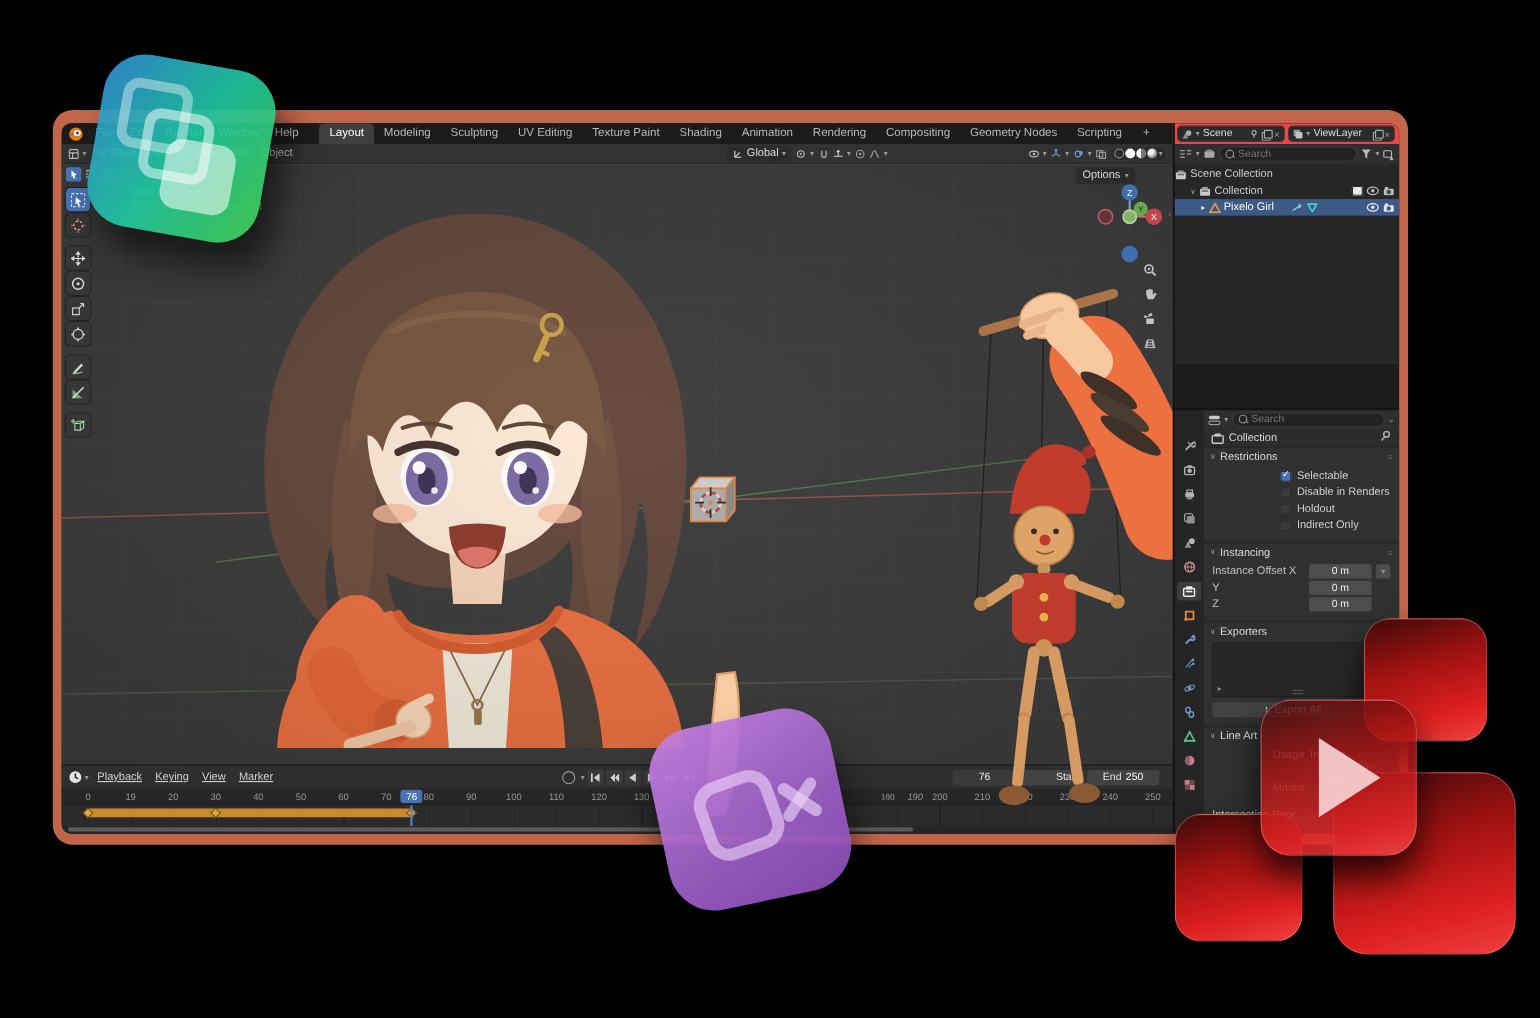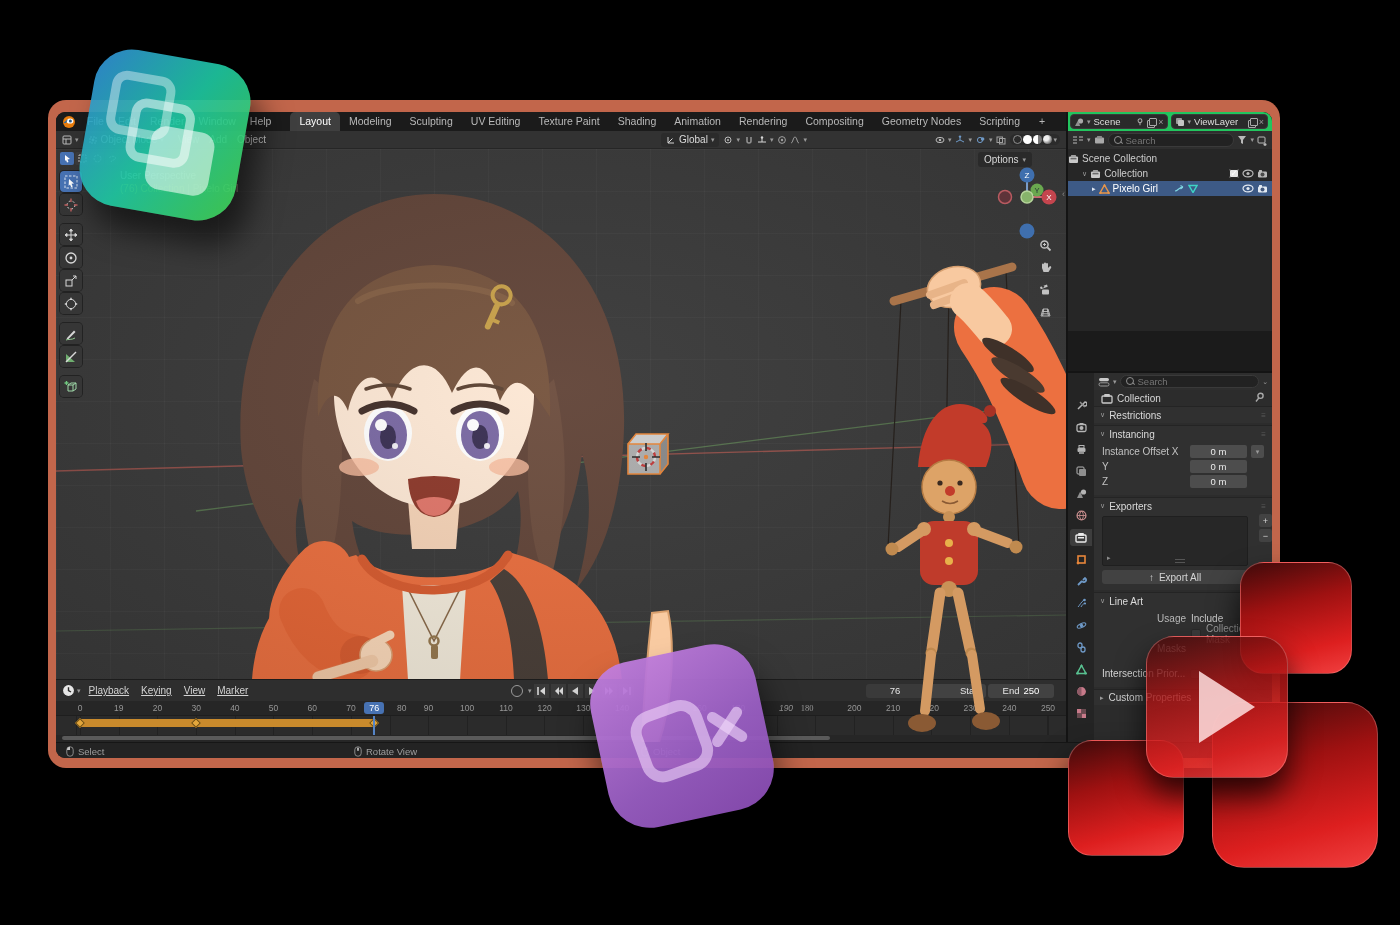--- a/index.html
+++ b/index.html
@@ -18,21 +18,21 @@
   
   .menubar { height:19px; background:#1b1b1b; display:flex; align-items:stretch; flex:0 0 19px; }
   .mb-left { flex:1; display:flex; align-items:center; padding-left:6px; gap:2px; }
   .logo { width:14px; height:14px; margin-right:2px; }
   .menu-item { padding:0 7px; line-height:19px; color:#c5c5c5; cursor:default; }
   .ws-tabs { display:flex; margin-left:10px; }
   .ws-tab { padding:0 9px; line-height:19px; color:#b9b9b9; border-radius:5px 5px 0 0; }
   .ws-tab.active { background:#3f3f3f; color:#fff; }
   .ws-add { padding:0 8px; line-height:19px; color:#b9b9b9; }
   .scene-widgets { width:206px; flex:0 0 206px; display:flex; align-items:center; gap:3px;
-    padding:0 4px 0 2px; background:#22c55e; border-left:2px solid #141414; }
+    padding:0 4px 0 2px; background:#ef4444; border-left:2px solid #141414; }
   .chip { flex:1; display:flex; align-items:center; gap:3px; background:#2a2a2a;
     border:1px solid #3a3a3a; border-radius:4px; height:15px; padding:0 3px; font-size:9.5px;
     color:#dfdfdf; overflow:hidden; white-space:nowrap; }
   .chip .cx { color:#9a9a9a; font-size:9px; }
 
   
   .chev { font-size:7px; color:#9a9a9a; }
   .i-copy { position:relative; width:8px; height:8px; flex:0 0 8px; }
   .i-copy::before, .i-copy::after { content:""; position:absolute; width:6px; height:6px;
     border:1px solid #a9a9a9; border-radius:1px; }
@@ -674,32 +674,32 @@
 
               <span class="cf-badge" style="left: 318.272px;">76</span>
             <span class="tl-tick" style="left: 24px;">0</span>
                 <span class="tl-tick" style="left: 62.72px;">19</span>
                 <span class="tl-tick" style="left: 101.44px;">20</span>
                 <span class="tl-tick" style="left: 140.16px;">30</span>
                 <span class="tl-tick" style="left: 178.88px;">40</span>
                 <span class="tl-tick" style="left: 217.6px;">50</span>
                 <span class="tl-tick" style="left: 256.32px;">60</span>
                 <span class="tl-tick" style="left: 295.04px;">70</span>
-                <span class="tl-tick" style="left: 333.76px; margin-left: 12px;">80</span>
+                <span class="tl-tick" style="left: 333.76px;">80</span>
                 <span class="tl-tick" style="left: 372.48px;">90</span>
                 <span class="tl-tick" style="left: 411.2px;">100</span>
                 <span class="tl-tick" style="left: 449.92px;">110</span>
                 <span class="tl-tick" style="left: 488.64px;">120</span>
                 <span class="tl-tick" style="left: 527.36px;">130</span>
                 <span class="tl-tick" style="left: 566.08px;">140</span>
                 <span class="tl-tick" style="left: 604.8px;">150</span>
                 <span class="tl-tick" style="left: 643.52px;">160</span>
                 <span class="tl-tick" style="left: 682.24px;">170</span>
                 <span class="tl-tick" style="left: 751px; font-family: Liberation Serif, serif;">180</span>
-                <span class="tl-tick" style="left: 730px; font-style: italic;">190</span>
+                <span class="tl-tick" style="left: 776px; font-style: italic;">190</span>
                 <span class="tl-tick" style="left: 798.4px;">200</span>
                 <span class="tl-tick" style="left: 837.12px;">210</span>
                 <span class="tl-tick" style="left: 875.84px;">220</span>
                 <span class="tl-tick" style="left: 914.56px;">230</span>
                 <span class="tl-tick" style="left: 953.28px;">240</span>
                 <span class="tl-tick" style="left: 992px;">250</span>
               </div>
             <div class="tl-track">
               <span class="kf-band" style="left: 24px; width: 294.272px;"></span>
               <span><span class="tl-key" style="left: 24px;"></span><span class="tl-key" style="left: 140.16px;"></span><span class="tl-key" style="left: 318.272px;"></span></span>
@@ -968,20 +968,42 @@
                     </svg>
                 </span>
               </div>
 
               <div class="panel">
                 <div class="panel-h">
                   <span class="chev">∨</span>
                   <span>Restrictions</span>
                   <span class="dots">≡</span>
                 </div>
+                <div class="panel-b">
+
+                    <div class="chk-row checked">
+                      <span class="cbox"></span>
+                      <span>Selectable</span>
+                    </div>
+
+                    <div class="chk-row">
+                      <span class="cbox"></span>
+                      <span>Disable in Renders</span>
+                    </div>
+
+                    <div class="chk-row">
+                      <span class="cbox"></span>
+                      <span>Holdout</span>
+                    </div>
+
+                    <div class="chk-row">
+                      <span class="cbox"></span>
+                      <span>Indirect Only</span>
+                    </div>
+                  </div>
               </div>
 
               <div class="panel">
                 <div class="panel-h">
                   <span class="chev">∨</span>
                   <span>Instancing</span>
                   <span class="dots">≡</span>
                 </div>
                 <div class="panel-b">
                   <div class="num-row">
@@ -1052,43 +1074,20 @@
 
               <div class="cprops">
                 <span class="chev">▸</span>
                 <span>Custom Properties</span>
               </div>
             </div>
           </div>
         </div>
       </div>
 
-      <div class="statusbar">
-        <div class="sb-item" style="left:10px;">
-          <svg width="8" height="11" viewBox="0 0 8 11">
-              <rect x=".8" y=".8" width="6.4" height="9.4" rx="3" fill="none" stroke="#8a8a8a"></rect>
-              <path d="M1 4 a3 3.2 0 0 1 3-3.2 V4 Z" fill="#c9c9c9"></path>
-            </svg>
-          <span>Select</span>
-        </div>
-        <div class="sb-item" style="left:298px;">
-          <svg width="8" height="11" viewBox="0 0 8 11">
-              <rect x=".8" y=".8" width="6.4" height="9.4" rx="3" fill="none" stroke="#8a8a8a"></rect>
-              <rect x="3.2" y="1.6" width="1.6" height="3.4" rx=".8" fill="#c9c9c9"></rect>
-            </svg>
-          <span>Rotate View</span>
-        </div>
-        <div class="sb-item" style="left:585px;">
-          <svg width="8" height="11" viewBox="0 0 8 11">
-              <rect x=".8" y=".8" width="6.4" height="9.4" rx="3" fill="none" stroke="#8a8a8a"></rect>
-              <path d="M7 4 a3 3.2 0 0 0 -3-3.2 V4 Z" fill="#c9c9c9"></path>
-            </svg>
-          <span>Object</span>
-        </div>
-      </div>
     </div>
   </div>
 
   <div class="app-icon icon-teal">
     <span class="card c1"></span>
     <span class="card c2"></span>
     <span class="card c3"></span>
   </div>
 
   <div class="app-icon icon-purple">

